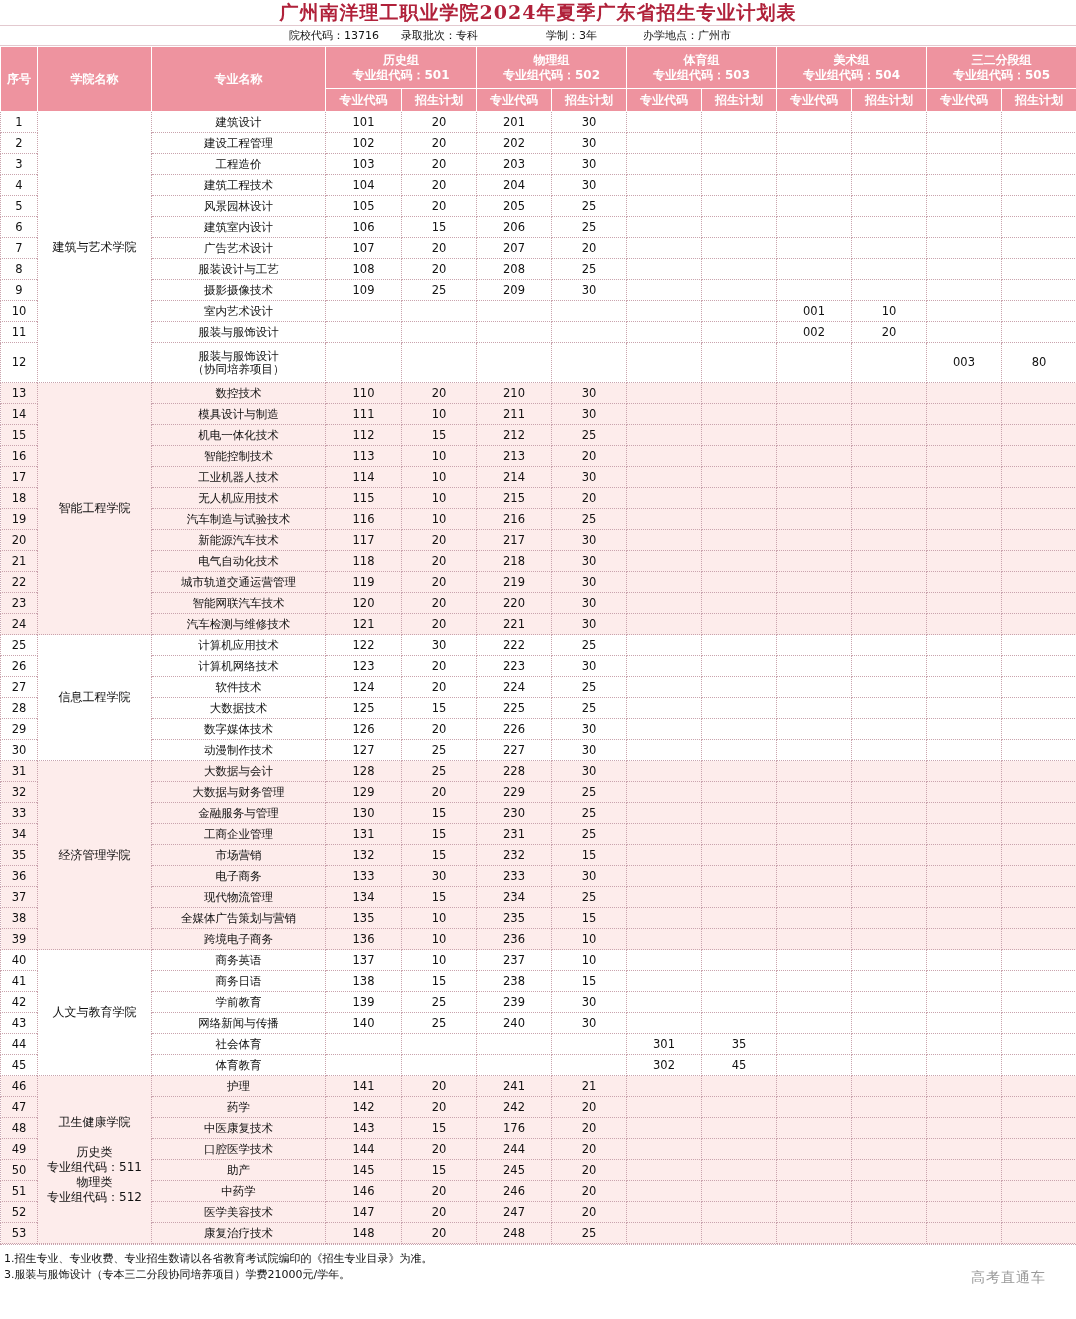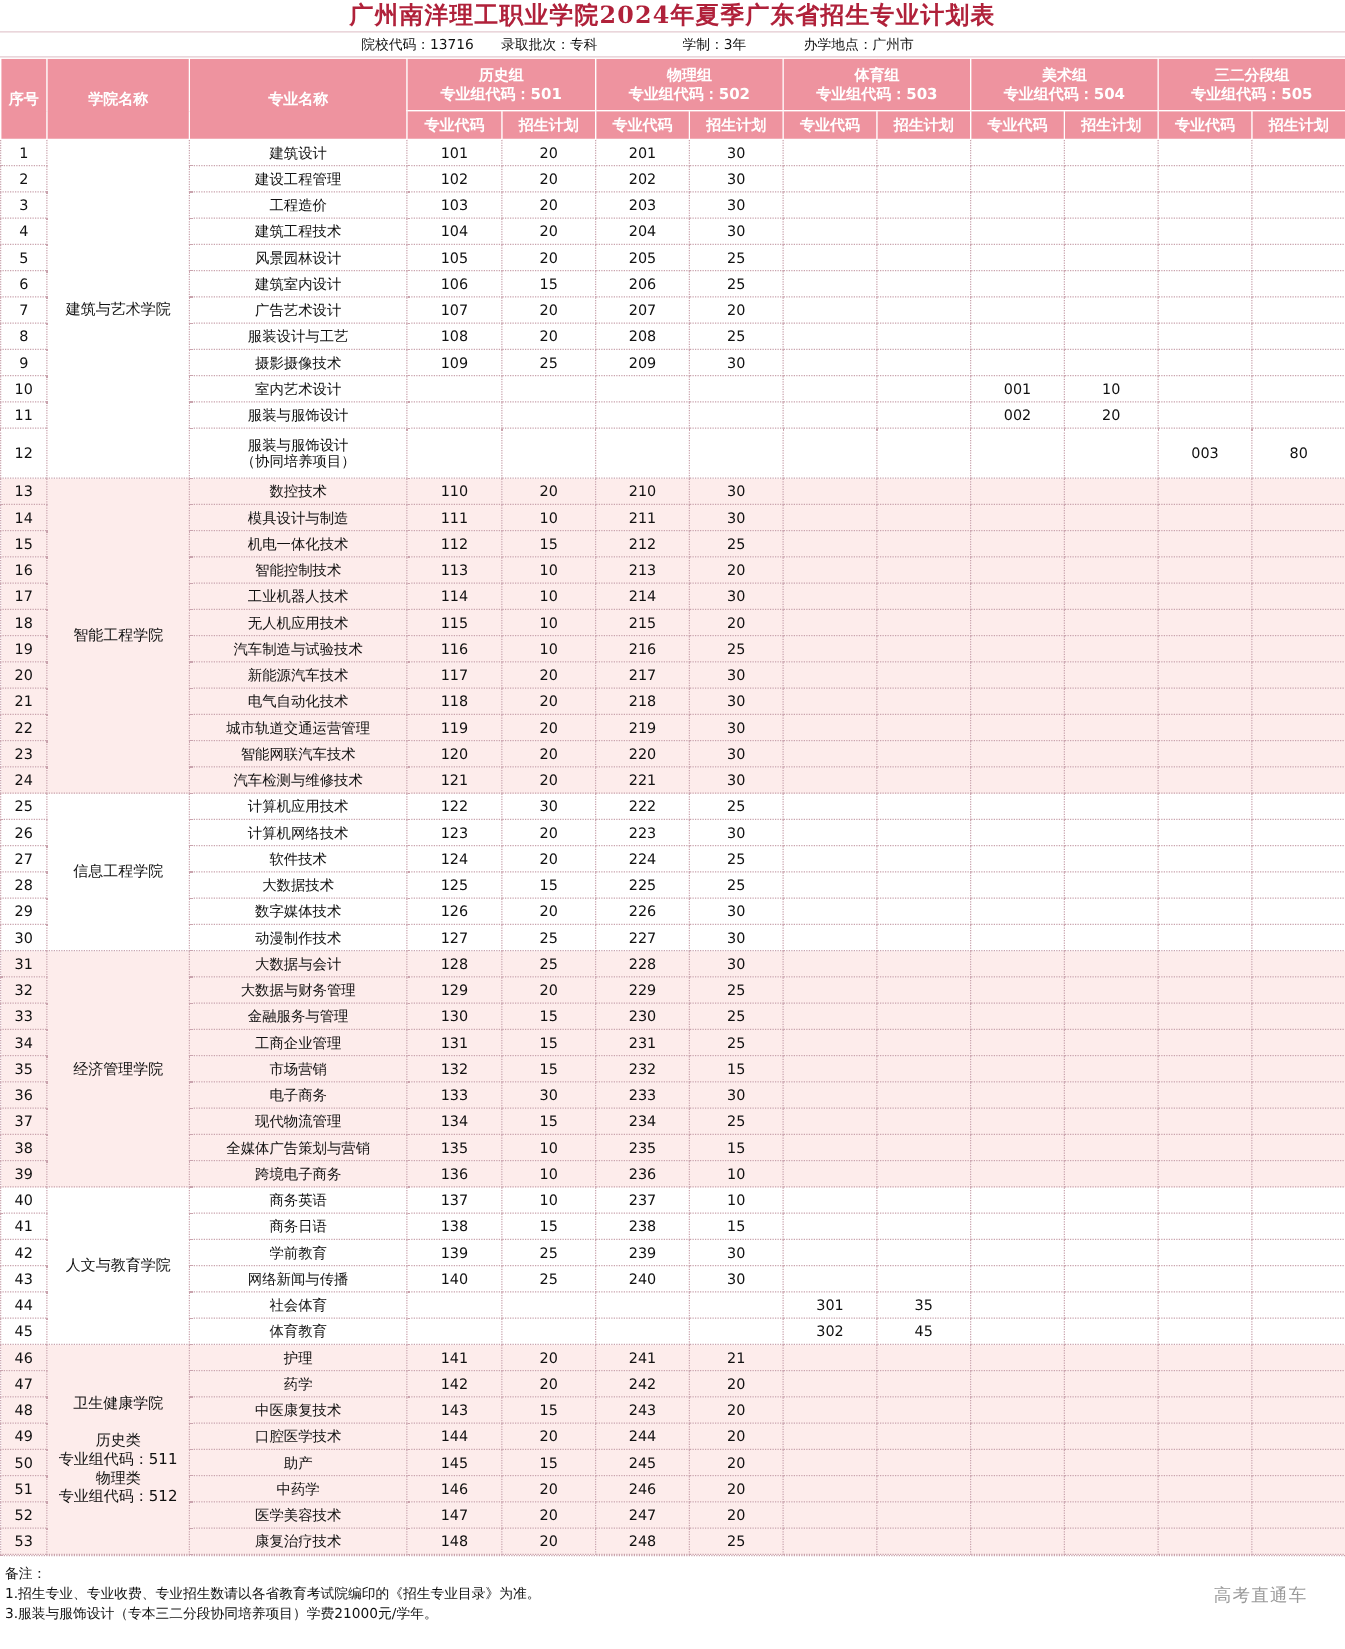--- a/index.html
+++ b/index.html
@@ -755,21 +755,21 @@
           <td></td>
           <td></td>
           <td></td>
           <td></td>
         </tr>
         <tr class="pink">
           <td class="seq">48</td>
           <td style="white-space: pre-line;">中医康复技术</td>
           <td>143</td>
           <td>15</td>
-          <td>243</td>
+          <td>176</td>
           <td>20</td>
           <td></td>
           <td></td>
           <td></td>
           <td></td>
           <td></td>
           <td></td>
         </tr>
         <tr class="pink">
           <td class="seq">49</td>
@@ -838,18 +838,17 @@
           <td></td>
           <td></td>
           <td></td>
           <td></td>
           <td></td>
         </tr>
       </tbody>
   </table>
 
   <div class="notes">
-    <div>备注：</div>
     <div>1.招生专业、专业收费、专业招生数请以各省教育考试院编印的《招生专业目录》为准。</div>
     <div>3.服装与服饰设计（专本三二分段协同培养项目）学费21000元/学年。</div>
     <div class="watermark">高考直通车</div>
   </div>
 </div>
 
 </body></html>

